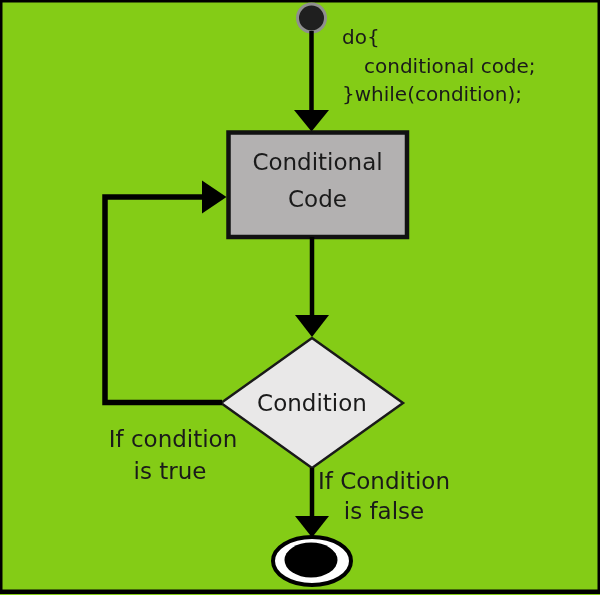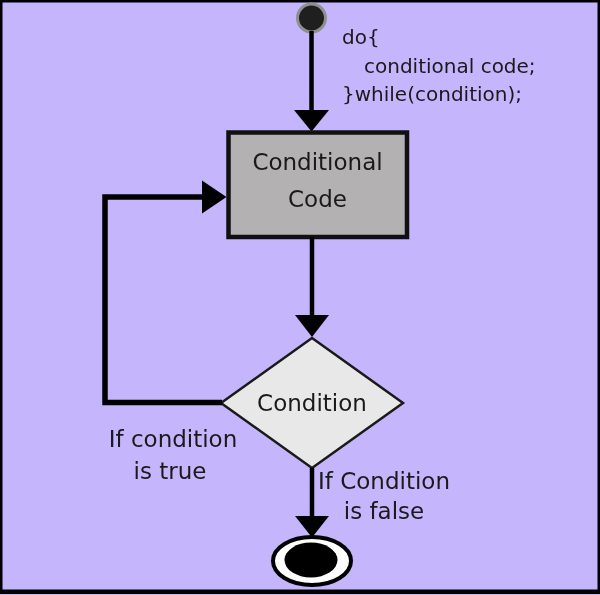--- a/index.html
+++ b/index.html
@@ -4,21 +4,21 @@
 <style>
   html, body {
     margin: 0;
     padding: 0;
     background: #ffffff;
   }
   .canvas {
     position: relative;
     width: 600px;
     height: 595px;
-    background: #c4b5fd;
+    background: #84cc16;
     overflow: hidden;
   }
   svg {
     display: block;
   }
   svg text {
     font-family: "DejaVu Sans", sans-serif;
     fill: #1a1a1a;
   }
   .code-text {

